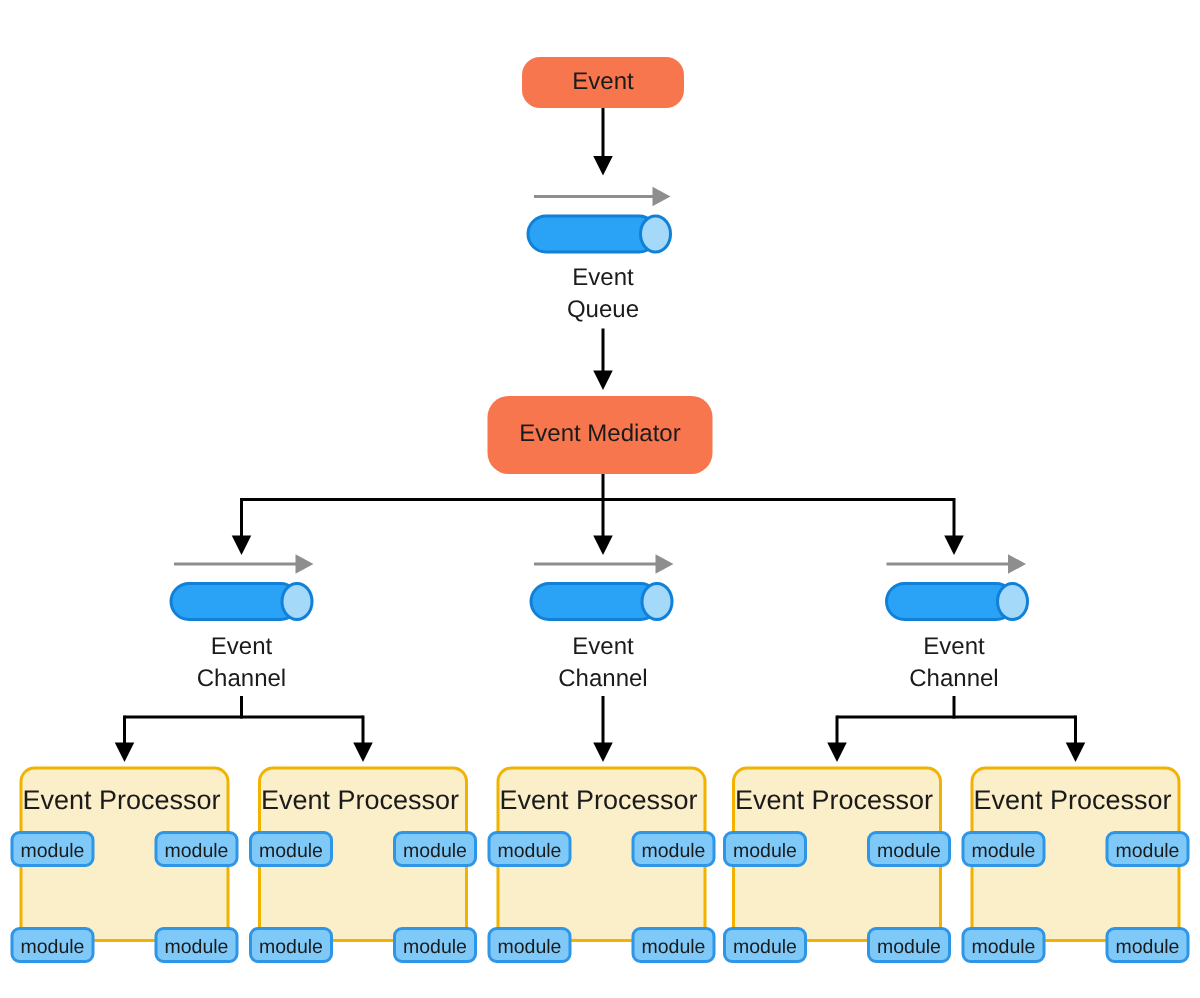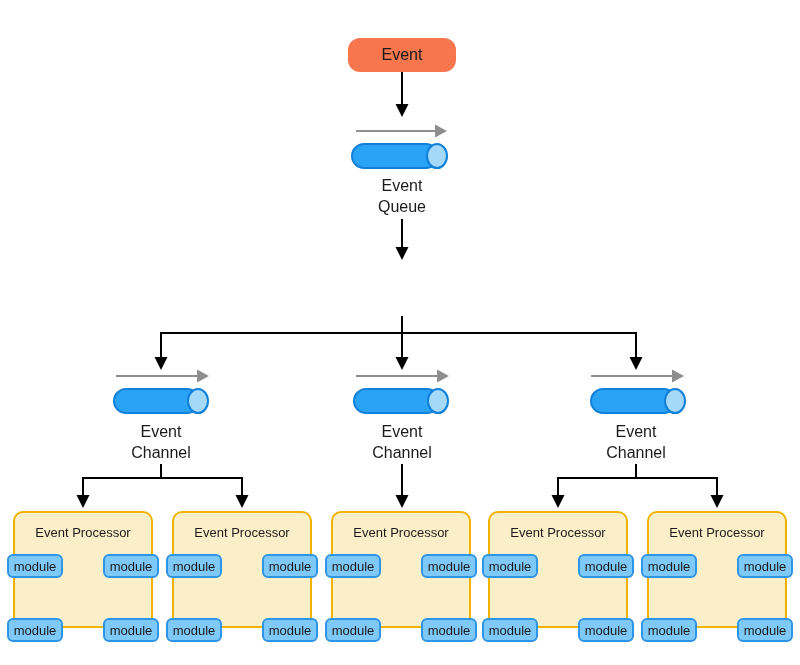--- a/index.html
+++ b/index.html
@@ -69,22 +69,22 @@
     border: 2px solid #F2B200;
     border-radius: 10px;
   }
   .proc-1 { left: 13px; }
   .proc-2 { left: 172px; }
   .proc-3 { left: 331px; }
   .proc-4 { left: 488px; }
   .proc-5 { left: 647px; }
   .proc-title {
     margin-top: 11px;
-    text-align: center;
-    font-size: 13px;
+    text-align: left;
+    font-size: 18px;
     line-height: 18px;
     color: #1b1b1b;
   }
   .module-grid {
     position: absolute;
     left: 50%;
     transform: translateX(-50%);
     top: 41px;
     display: grid;
     grid-template-columns: 56px 56px;
@@ -201,20 +201,23 @@
     </g>
   </svg>
 
   <div class="node orange event-box">
     <span>Event</span>
   </div>
 
   <div class="flow-label queue-label">Event
 Queue</div>
 
+  <div class="node orange mediator-box">
+    <span>Event Mediator</span>
+  </div>
 
   <div class="flow-label chan-label-1">Event
 Channel</div>
   <div class="flow-label chan-label-2">Event
 Channel</div>
   <div class="flow-label chan-label-3">Event
 Channel</div>
 
   <div class="processor proc-1">
     <div class="proc-title">Event Processor</div>

